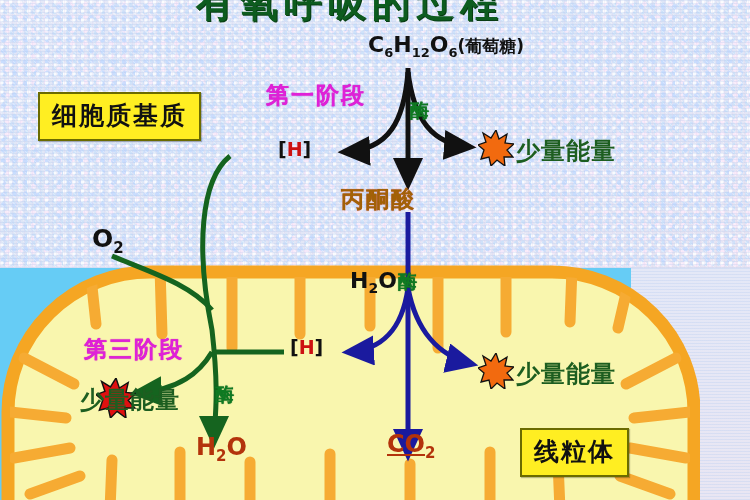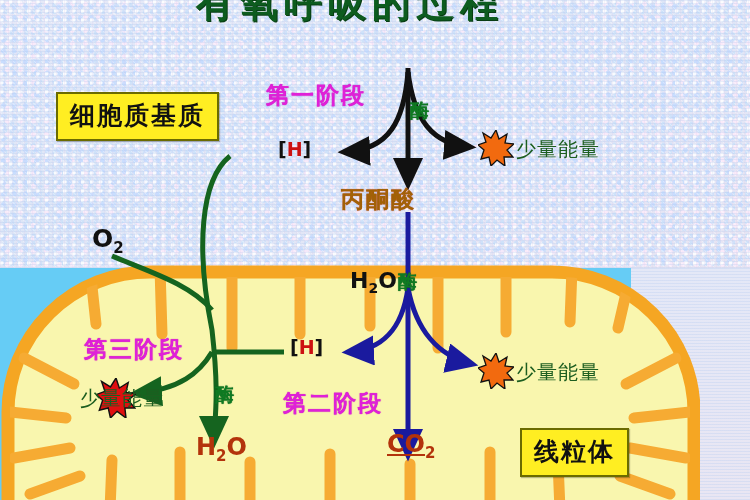--- a/index.html
+++ b/index.html
@@ -57,41 +57,41 @@
     left:368px;top:34px;font-size:22px;color:#111;font-weight:bold;
   }
   .glucose sub{font-size:13px;}
   .glucose .cnp{font-size:17px;}
 
   .box{
     position:absolute;background:#ffee22;border:2px solid #6b6b00;
     padding:5px 12px 7px;box-shadow:1px 1px 1px rgba(0,0,0,.25);
   }
   .box span{font-size:25px;font-weight:bold;color:#111;letter-spacing:2px;}
-  #cytosol-box{left:56px;top:92px;}
+  #cytosol-box{left:38px;top:92px;}
   #mito-box{left:520px;top:428px;}
 
   .stage-label{font-size:23px;font-weight:bold;color:#e020d8;letter-spacing:2px;
     text-shadow:0 0 1px #c000b8;}
   #stage1{left:266px;top:84px;}
   #stage2{left:283px;top:392px;}
   #stage3{left:84px;top:338px;}
 
   .h-label{font-size:19px;font-weight:bold;color:#cc1111;letter-spacing:0px;}
   .h-label .br{color:#111;}
   #h1{left:278px;top:140px;}
   #h2{left:290px;top:338px;}
 
   .enzyme{font-size:19px;font-weight:bold;color:#0f7a22;
     text-shadow:0 0 1px #0a5c18;}
   #enz1{left:410px;top:101px;}
   #enz2{left:398px;top:272px;}
   #enz3{left:215px;top:385px;}
 
-  .energy-label{font-size:20px;font-weight:normal;color:#1d5e20;letter-spacing:1px;}
+  .energy-label{font-size:24px;font-weight:bold;color:#1d5e20;letter-spacing:1px;}
   #e1{left:516px;top:139px;}
   #e2{left:516px;top:362px;}
   #e3{left:80px;top:388px;}
 
   .pyruvate{left:341px;top:188px;font-size:23px;font-weight:bold;color:#a16207;
     letter-spacing:2px;text-shadow:0 0 1px #c2340f;}
 
   .o2{left:92px;top:226px;font-size:25px;font-weight:bold;color:#111;}
   .o2 sub{font-size:15px;}
 
@@ -203,31 +203,33 @@
   </svg>
   <svg class="burst" id="burst2" width="36" height="36" viewBox="0 0 36 36">
     <polygon points="18,0 21,9 29,4 27,13 36,14 29,20 35,27 26,27 27,36 19,30 13,36 11,27 3,29 6,20 0,15 8,12 5,3 13,8" fill="#f26a0f" stroke="#111" stroke-width="1.3"></polygon>
   </svg>
   <svg class="burst" id="burst3" width="40" height="40" viewBox="0 0 36 36">
     <polygon points="18,0 21,9 29,4 27,13 36,14 29,20 35,27 26,27 27,36 19,30 13,36 11,27 3,29 6,20 0,15 8,12 5,3 13,8" fill="#e01010" stroke="#111" stroke-width="1.3"></polygon>
   </svg>
 
   <div class="t title cn">有氧呼吸的过程</div>
 
+  <div class="t glucose">
+    <span>C</span><sub>6</sub><span>H</span><sub>12</sub><span>O</span><sub>6</sub><span class="cnp">(葡萄糖)</span>
+  </div>
 
   <div class="box" id="cytosol-box">
     <span class="cn">细胞质基质</span>
   </div>
 
   <div class="box" id="mito-box">
     <span class="cn">线粒体</span>
   </div>
 
   <div class="t stage-label cn" id="stage1">第一阶段</div>
-  <div class="t stage-label cn" id="stage2">第二阶段</div>
   <div class="t stage-label cn" id="stage3">第三阶段</div>
 
   <div class="t h-label" id="h1">
     <span class="br">[</span><span>H</span><span class="br">]</span>
   </div>
   <div class="t h-label" id="h2">
     <span class="br">[</span><span>H</span><span class="br">]</span>
   </div>
 
   <div class="t enzyme cn" id="enz1">酶</div>

